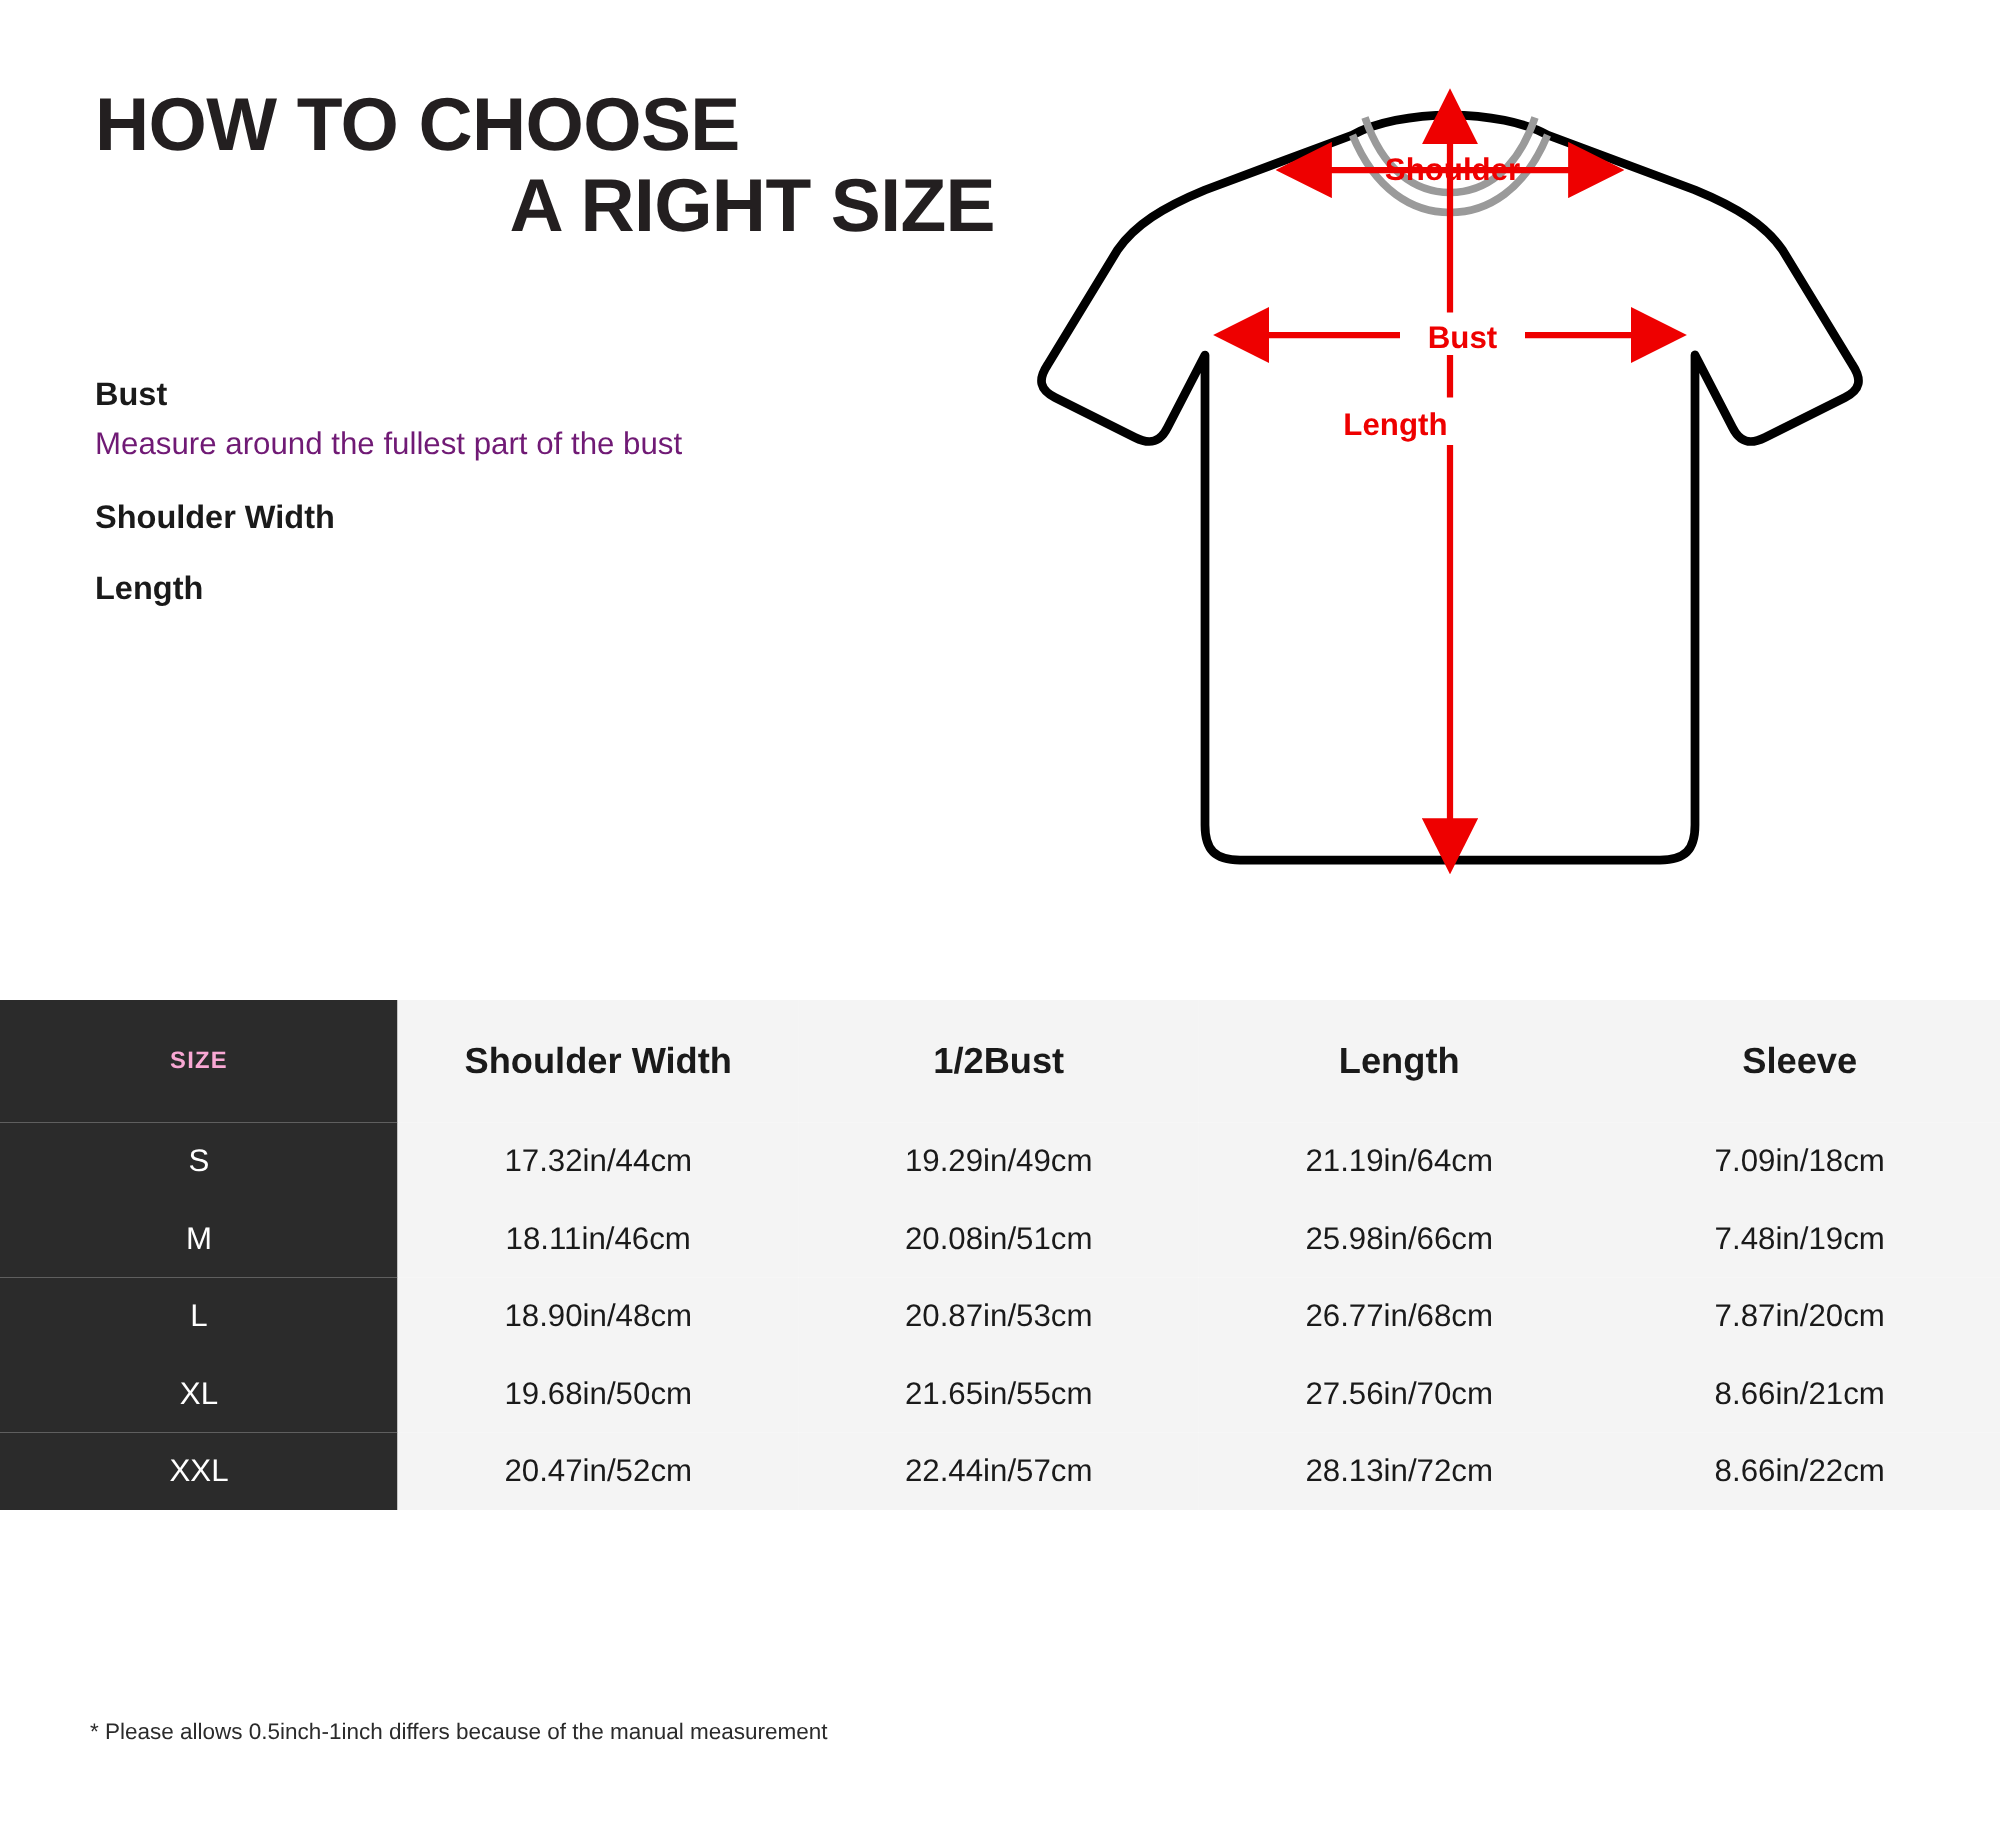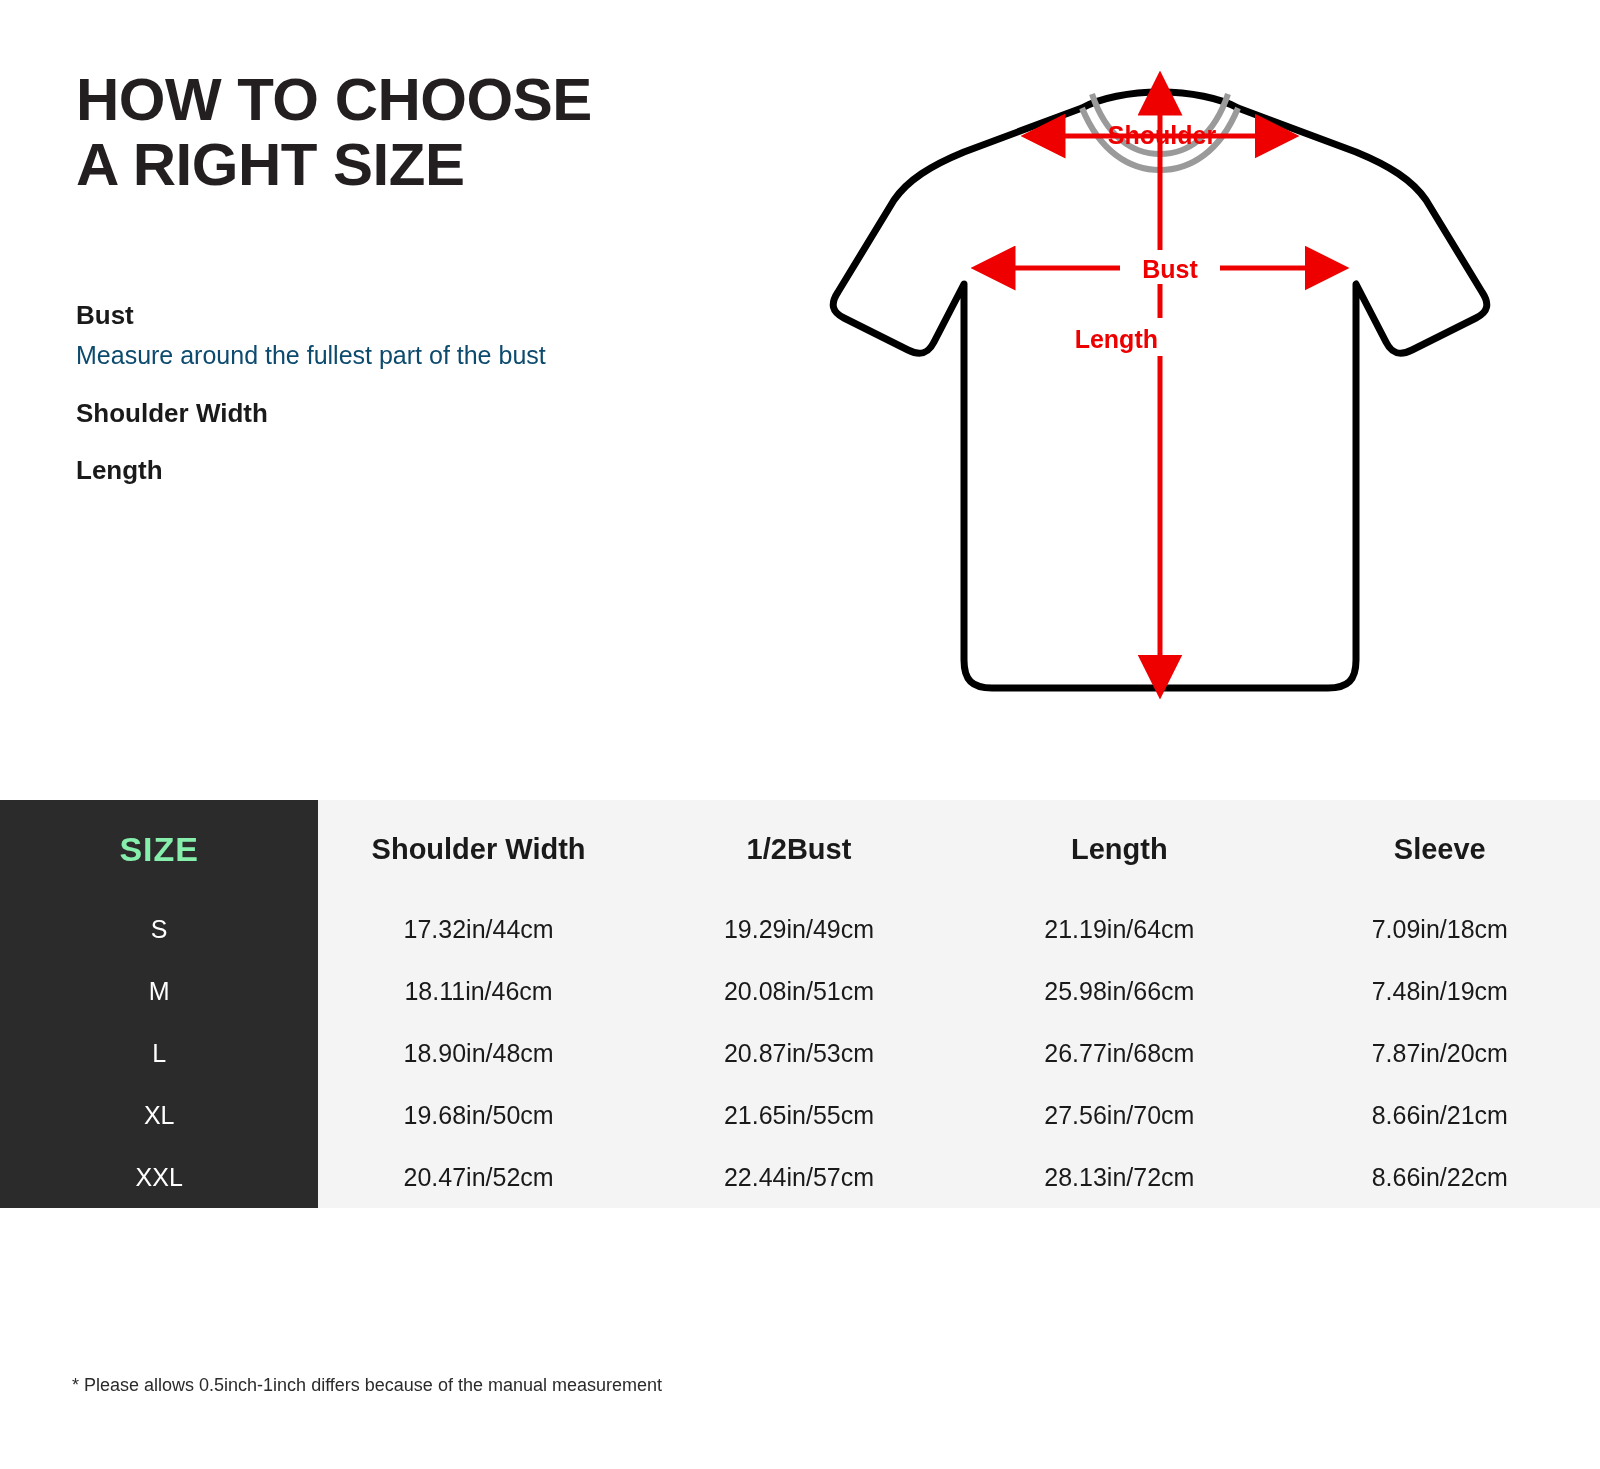--- a/index.html
+++ b/index.html
@@ -30,39 +30,39 @@
     position: absolute;
     left: 76px;
     top: 68px;
     width: 720px;
     font-size: 60px;
     line-height: 1.08;
     font-weight: 700;
     letter-spacing: -0.5px;
     color: #231f20;
   }
-  .headline .l2 { display: block; }
+  .headline .l2 { display: block; text-align: right; }
 
   .defs {
     position: absolute;
     left: 76px;
     top: 300px;
     width: 680px;
   }
   .def-block { margin-bottom: 26px; }
   .def-term {
     font-size: 26px;
     font-weight: 700;
     color: #1a1a1a;
     margin-bottom: 8px;
   }
   .def-desc {
     font-size: 25px;
     line-height: 1.3;
-    color: #0c4a6e;
+    color: #701a75;
     font-weight: 400;
   }
 
   
   .shirt-wrap {
     position: absolute;
     left: 800px;
     top: 40px;
     width: 720px;
     height: 700px;
@@ -89,22 +89,22 @@
     text-align: center;
     vertical-align: middle;
   }
   .size-table thead th {
     height: 98px;
     font-size: 29px;
     font-weight: 700;
   }
   .size-table thead th.hd-size {
     background: #2b2b2b;
-    color: #86efac;
-    font-size: 34px;
+    color: #f9a8d4;
+    font-size: 19px;
     letter-spacing: 1px;
   }
   .size-table thead th.hd-data {
     background: #f4f4f4;
     color: #1a1a1a;
   }
   .size-table tbody td.cell-size {
     background: #2b2b2b;
     color: #ffffff;
     font-size: 25px;

